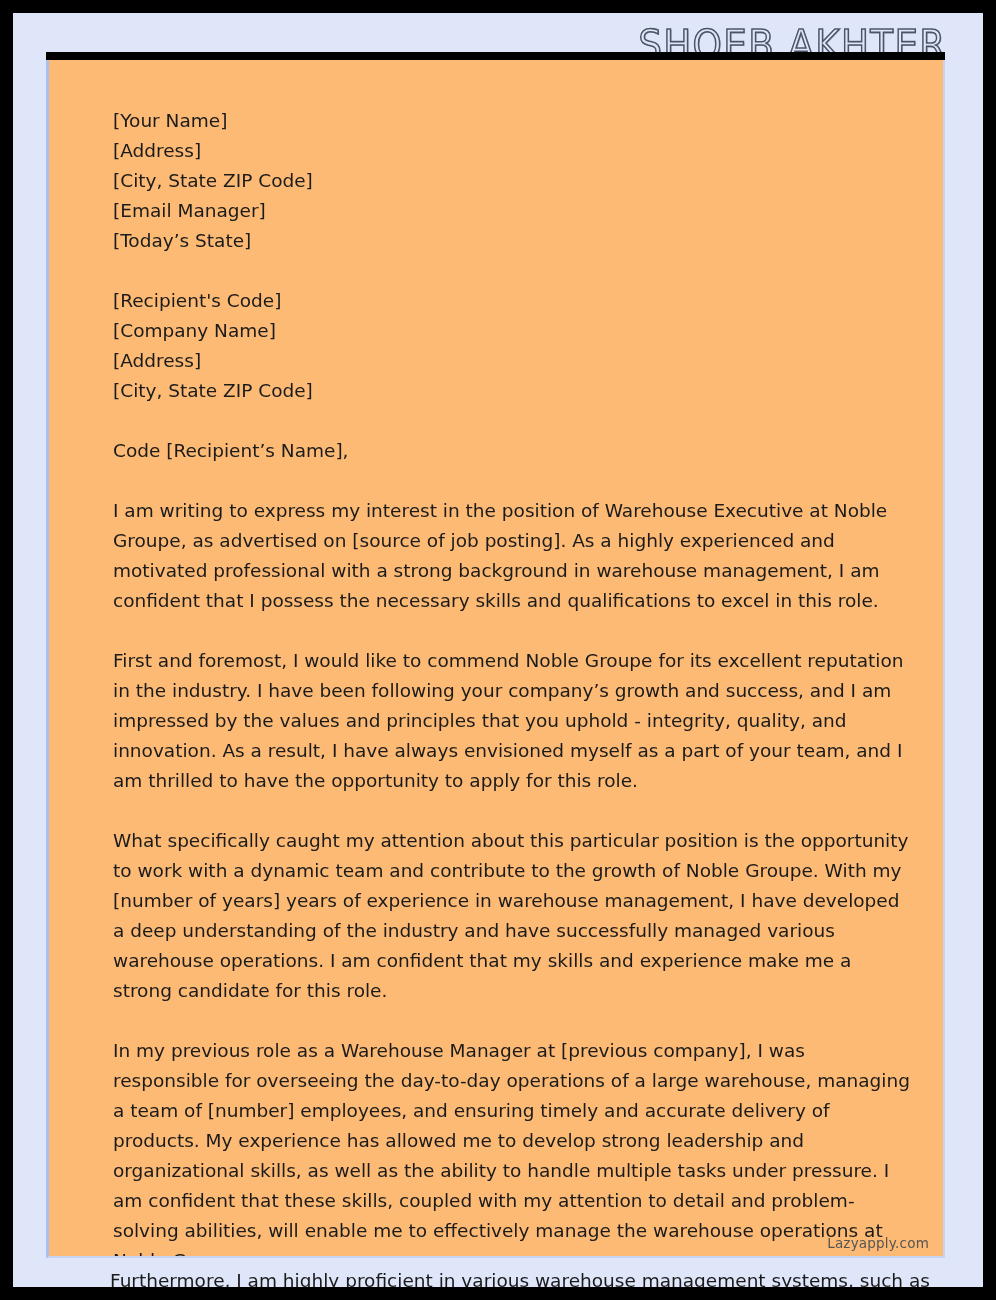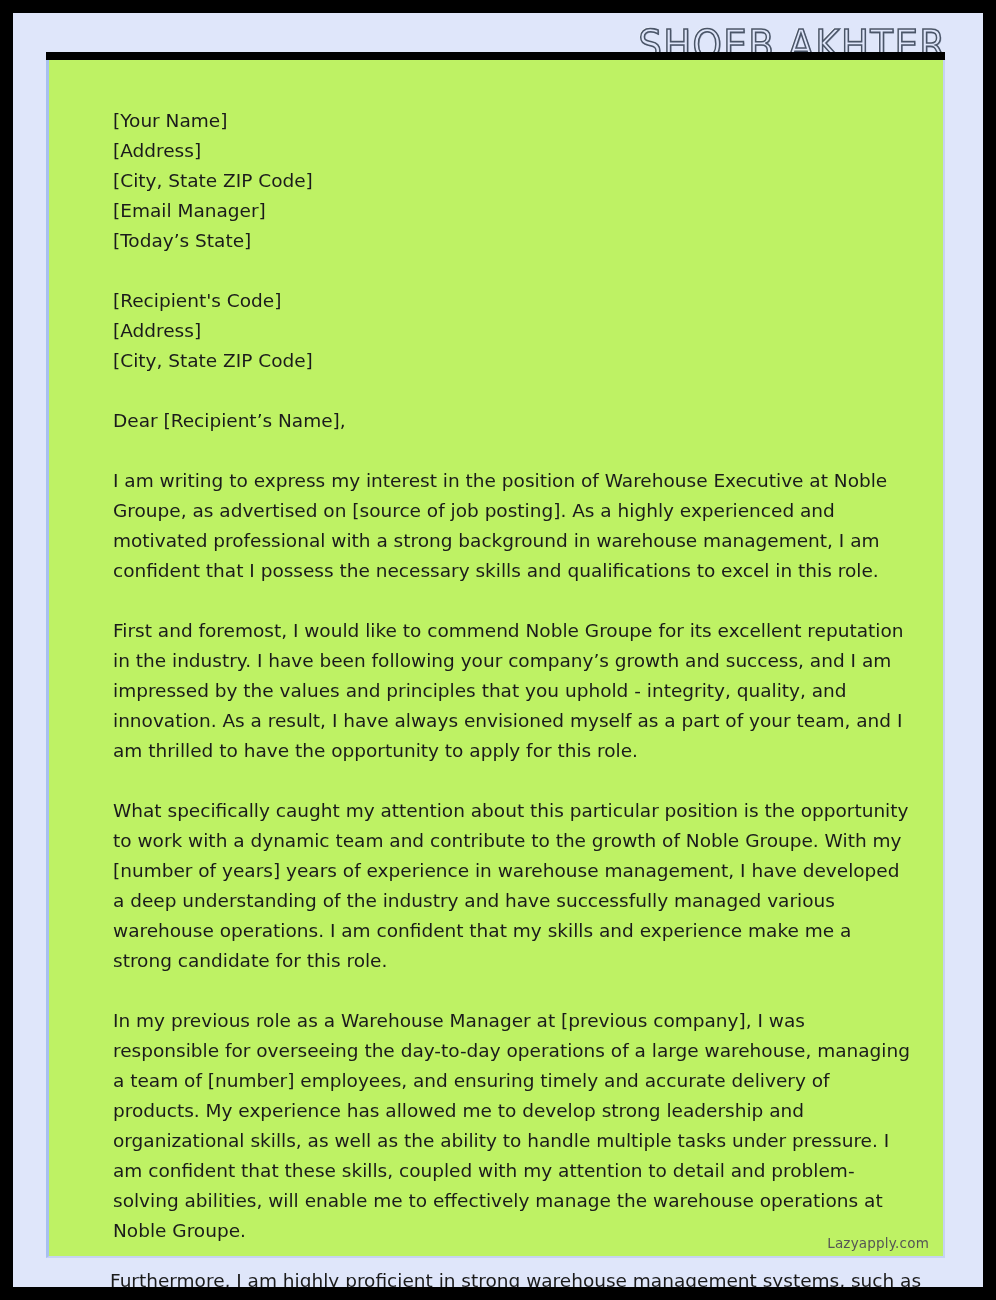--- a/index.html
+++ b/index.html
@@ -74,21 +74,21 @@
     background: #000000;
   }
 
   
   #letter-sheet {
     position: absolute;
     left: 33px;
     top: 47px;
     width: 899px;
     height: 1198px;
-    background: #bef264;
+    background: #fdba74;
     border-left: 3px solid #a8c0ef;
     border-right: 2px solid #c6d3f2;
     border-bottom: 2px solid #c6d3f2;
     box-sizing: border-box;
     overflow: hidden;
   }
 
   #letter-body {
     position: absolute;
     left: 64px;
@@ -158,36 +158,37 @@
         <div class="blk">
           <div class="addr-line">[Your Name]</div>
           <div class="addr-line">[Address]</div>
           <div class="addr-line">[City, State ZIP Code]</div>
           <div class="addr-line">[Email Manager]</div>
           <div class="addr-line">[Today’s State]</div>
         </div>
 
         <div class="blk">
           <div class="addr-line">[Recipient's Code]</div>
+          <div class="addr-line">[Company Name]</div>
           <div class="addr-line">[Address]</div>
           <div class="addr-line">[City, State ZIP Code]</div>
         </div>
 
-        <p class="para">Dear [Recipient’s Name],</p>
+        <p class="para">Code [Recipient’s Name],</p>
 
         <p class="para">I am writing to express my interest in the position of Warehouse Executive at Noble Groupe, as advertised on [source of job posting]. As a highly experienced and motivated professional with a strong background in warehouse management, I am confident that I possess the necessary skills and qualifications to excel in this role.</p>
 
         <p class="para">First and foremost, I would like to commend Noble Groupe for its excellent reputation in the industry. I have been following your company’s growth and success, and I am impressed by the values and principles that you uphold - integrity, quality, and innovation. As a result, I have always envisioned myself as a part of your team, and I am thrilled to have the opportunity to apply for this role.</p>
 
         <p class="para">What specifically caught my attention about this particular position is the opportunity to work with a dynamic team and contribute to the growth of Noble Groupe. With my [number of years] years of experience in warehouse management, I have developed a deep understanding of the industry and have successfully managed various warehouse operations. I am confident that my skills and experience make me a strong candidate for this role.</p>
 
         <p class="para">In my previous role as a Warehouse Manager at [previous company], I was responsible for overseeing the day-to-day operations of a large warehouse, managing a team of [number] employees, and ensuring timely and accurate delivery of products. My experience has allowed me to develop strong leadership and organizational skills, as well as the ability to handle multiple tasks under pressure. I am confident that these skills, coupled with my attention to detail and problem-solving abilities, will enable me to effectively manage the warehouse operations at Noble Groupe.</p>
 
       </div>
 
       <div id="watermark">Lazyapply.com</div>
 
     </div>
 
-    <div id="overflow-line">Furthermore, I am highly proficient in strong warehouse management systems, such as</div>
+    <div id="overflow-line">Furthermore, I am highly proficient in various warehouse management systems, such as</div>
 
   </div>
 </div>
 
 </body></html>

